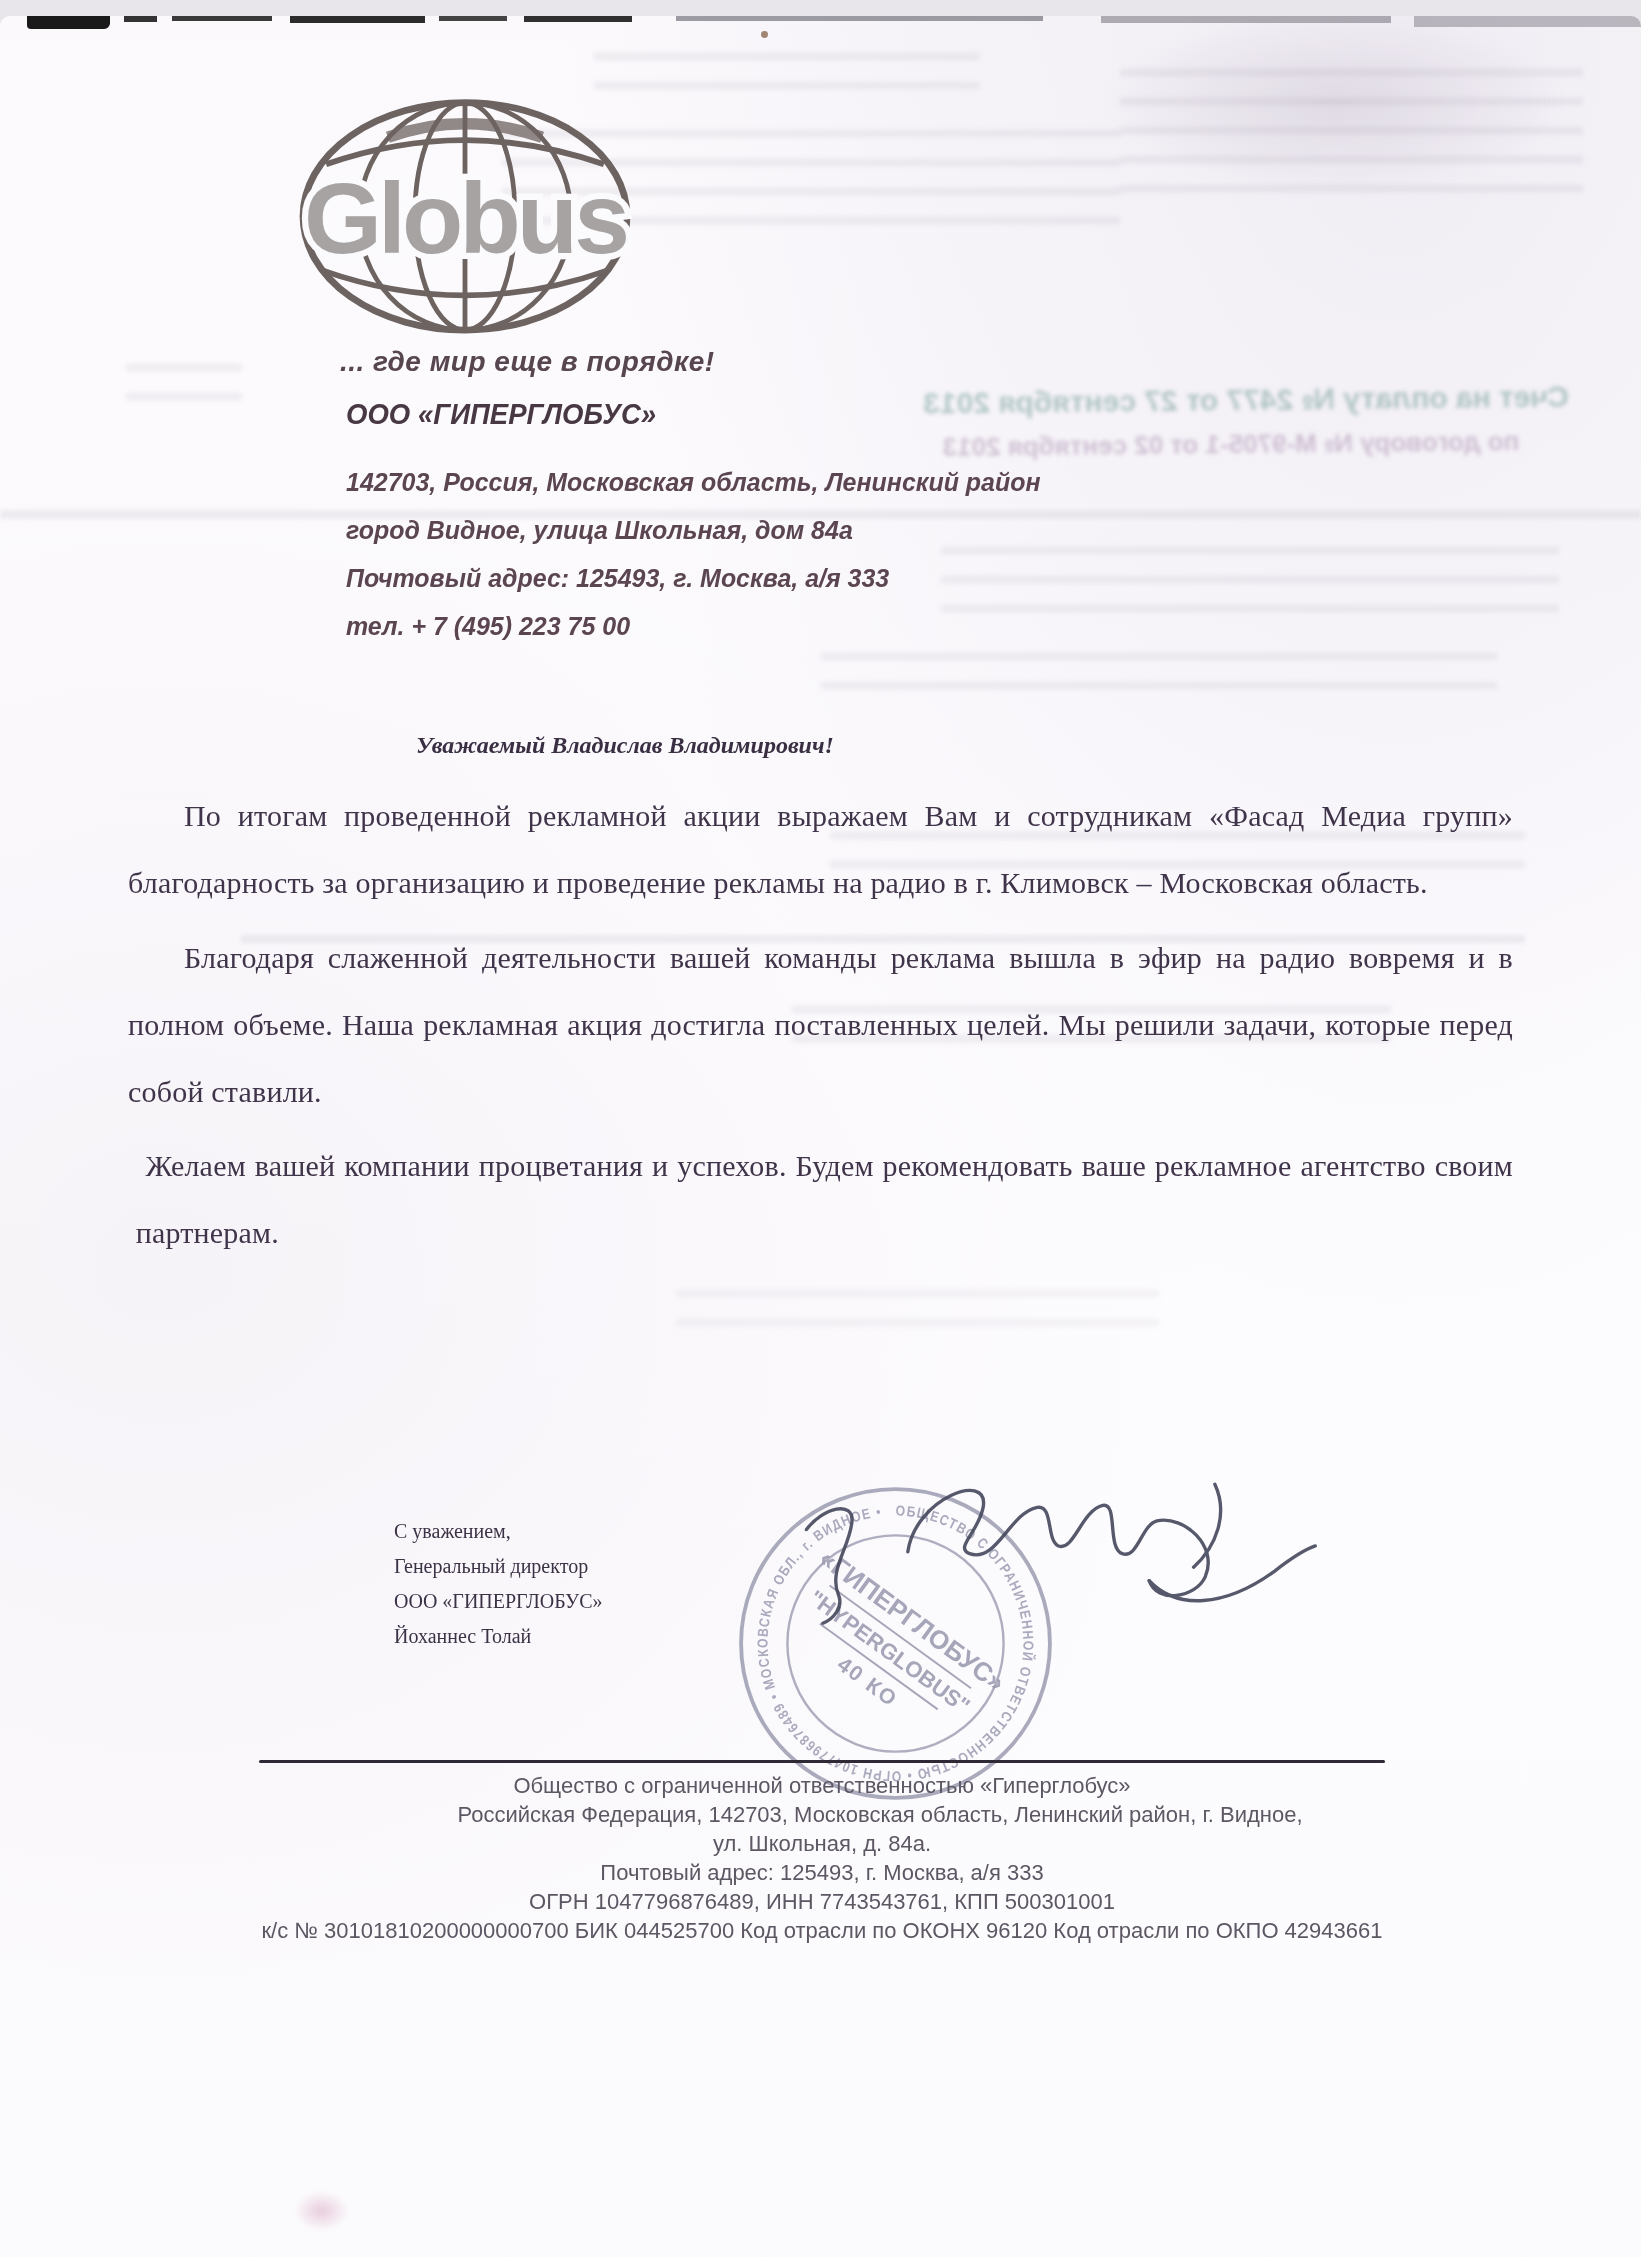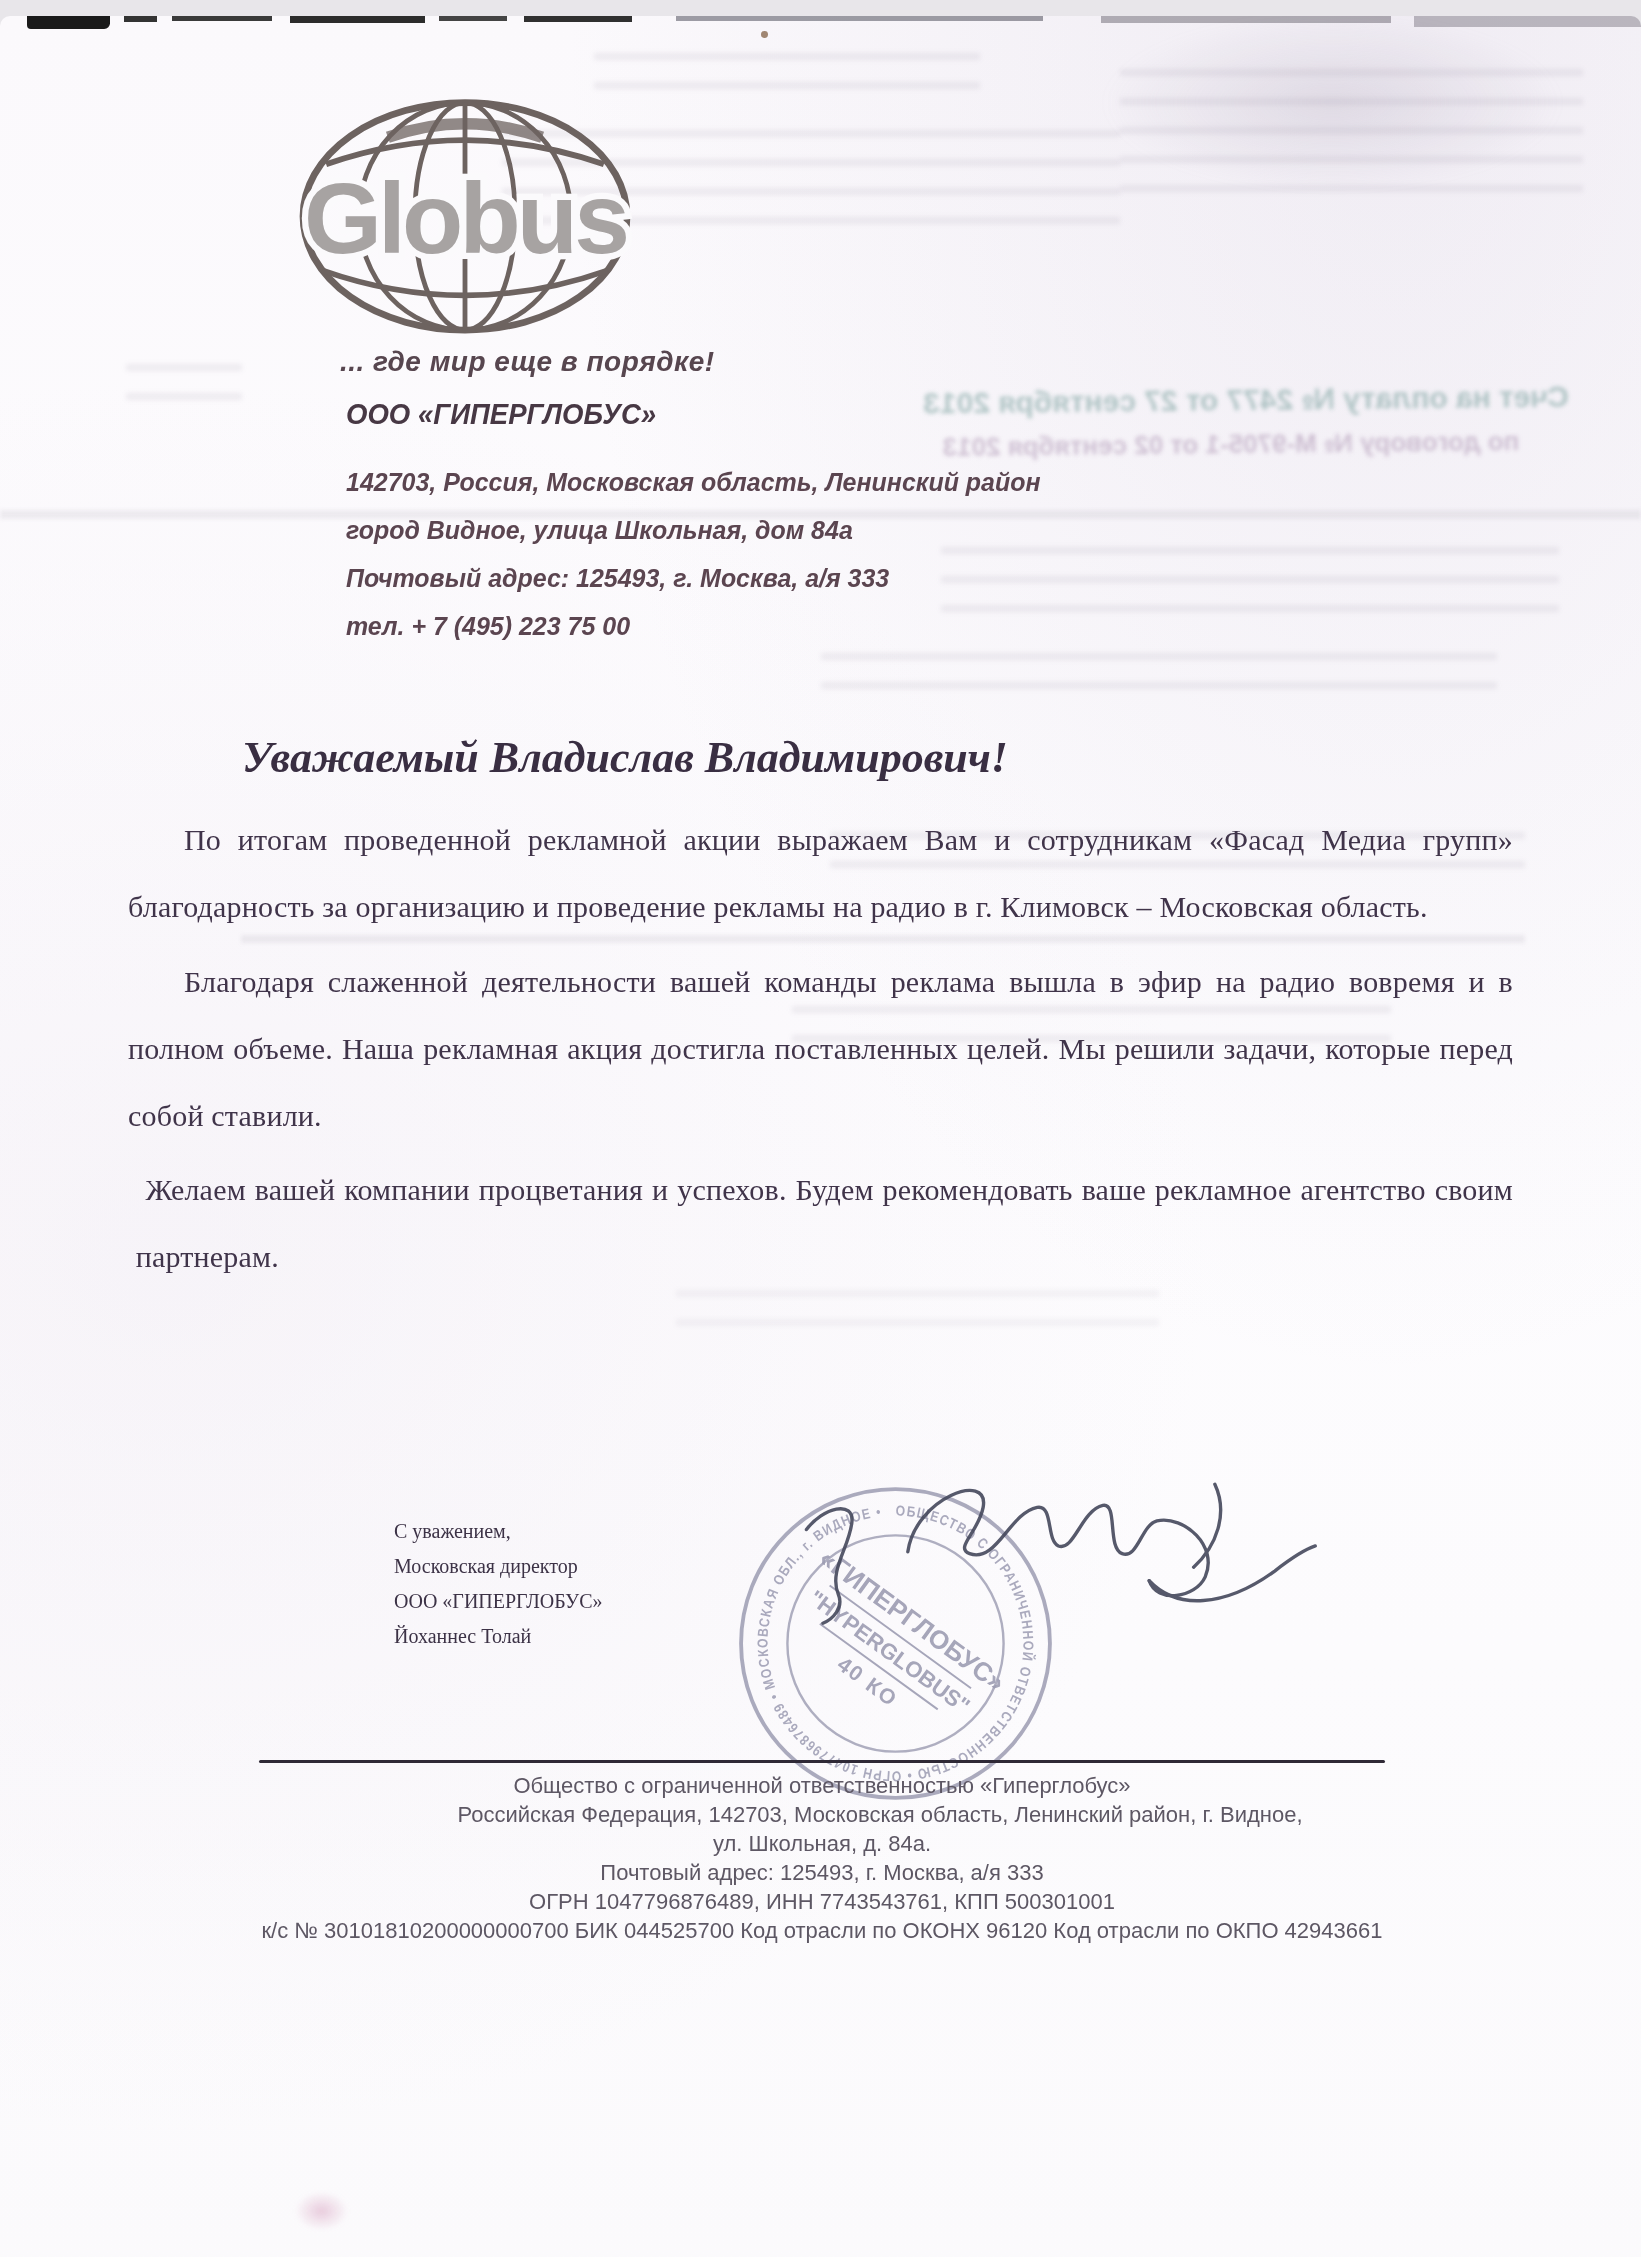--- a/index.html
+++ b/index.html
@@ -27,21 +27,21 @@
   .address{position:absolute;left:346px;top:442px;width:541px;}
   .address-line{
     font-family:"Liberation Sans",sans-serif;font-style:italic;font-weight:bold;
     font-size:26px;line-height:48px;color:#5b4550;white-space:nowrap;
     transform:scaleX(0.96);transform-origin:left;
   }
   
   .letter-body{position:absolute;left:128px;top:716px;width:1385px;color:#40344a;}
   .salutation{
     width:994px;text-align:center;font-weight:bold;font-style:italic;
-    font-size:44px;margin:0 0 23px 0;color:#392e42;
+    font-size:24px;margin:0 0 23px 0;color:#392e42;
   }
   .letter-body p{
     font-size:30px;line-height:67px;text-align:justify;margin:0 0 7.7px 0;
     text-indent:56px;letter-spacing:0.2px;
   }
   .letter-body p.small-indent{text-indent:9.7px;padding-left:7.7px;}
   
   .signoff{position:absolute;left:394px;top:1498px;}
   .signoff-line{font-size:20px;line-height:35px;color:#3c3246;}
   
@@ -130,21 +130,21 @@
 
   <div class="letter-body">
     <h1 class="salutation">Уважаемый Владислав Владимирович!</h1>
     <p>По итогам проведенной рекламной акции выражаем Вам и сотрудникам «Фасад Медиа групп» благодарность за организацию и проведение рекламы на радио в г. Климовск – Московская область.</p>
     <p>Благодаря слаженной деятельности вашей команды реклама вышла в эфир на радио вовремя и в полном объеме. Наша рекламная акция достигла поставленных целей. Мы решили задачи, которые перед собой ставили.</p>
     <p class="small-indent">Желаем вашей компании процветания и успехов. Будем рекомендовать ваше рекламное агентство своим партнерам.</p>
   </div>
 
   <div class="signoff">
     <div class="signoff-line">С уважением,</div>
-    <div class="signoff-line">Московская директор</div>
+    <div class="signoff-line">Генеральный директор</div>
     <div class="signoff-line">ООО «ГИПЕРГЛОБУС»</div>
     <div class="signoff-line">Йоханнес Толай</div>
   </div>
 
   <svg class="stamp-svg" viewBox="0 0 345 345">
     <defs>
       <path id="ringPath" d="M 172.5 40 A 132.5 132.5 0 1 1 172.4 40" fill="none"></path>
     </defs>
     <g stroke="#8f8fa8" fill="none">
       <circle cx="172.5" cy="172.5" r="160" stroke-width="4" opacity="0.85"></circle>

